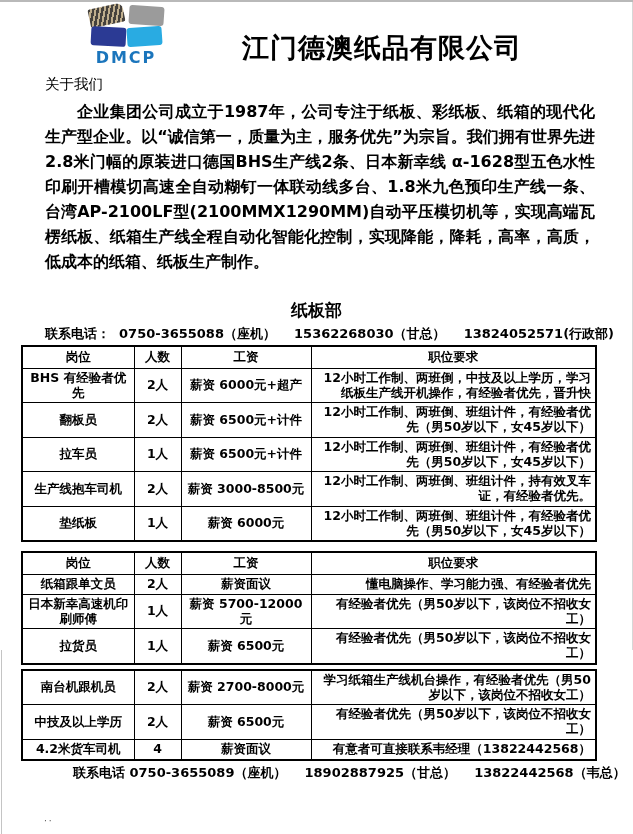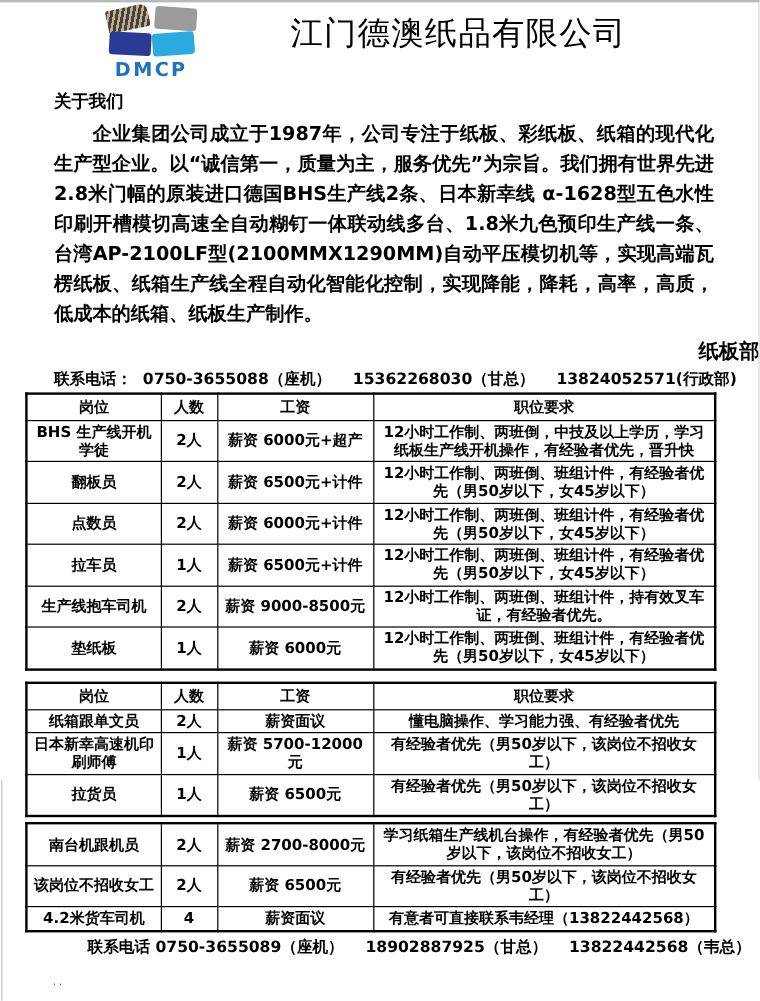--- a/index.html
+++ b/index.html
@@ -18,40 +18,40 @@
   .logo-grid { width:78px; height:42px; margin:0 auto; position:relative; }
   .sq { position:absolute; width:35px; height:19px; border-radius:3px; }
   .sq.tl { left:2px; top:1px;
     background:repeating-linear-gradient(112deg,#45413c 0 2.5px,#bfae8d 2.5px 4.5px);
     transform:rotate(-12deg); border-radius:2px 6px 2px 2px; }
   .sq.tr { right:1px; top:1px; background:#9b9b9b; transform:rotate(4deg); }
   .sq.bl { left:4px; top:22px; background:#2b3a94; transform:rotate(3deg); }
   .sq.br { right:3px; top:22px; background:#29abe2; transform:rotate(-4deg); }
   .logo-text { color:#1b75bc; font-weight:700; font-size:16px; letter-spacing:2px; margin-top:1px; }
   .titles { flex:1; text-align:center; padding-right:55px; }
-  .company-title { font-size:27px; font-weight:400; letter-spacing:1px; padding-top:5px; white-space:nowrap; }
+  .company-title { font-size:27px; font-weight:700; letter-spacing:1px; padding-top:5px; white-space:nowrap;margin-top:20px; }
   .doc-title { font-size:18px; font-weight:700; letter-spacing:7px; margin-top:7px; margin-right:25px; }
 
   
-  .about-heading { margin:8px 0 0 45px; font-weight:700; font-size:14.5px; }
+  .about-heading { margin:8px 0 0 45px; font-weight:400; font-size:14.5px; }
   .about-para { margin:5px 38px 0 45px; font-size:16px; font-weight:700;
     line-height:25px; text-align:justify; text-indent:2em; }
 
   
-  .section-title { text-align:right; font-size:17px; font-weight:700; margin-top:7px; }
+  .section-title { text-align:center; font-size:17px; font-weight:700; margin-top:25px; }
   .contact-line { margin:3px 0 2px 45px; font-weight:700; font-size:13px; white-space:pre-wrap; }
   .contact-bottom { margin:3px 0 0 73px; font-weight:700; font-size:13px; white-space:pre-wrap; }
 
   table { border-collapse:collapse; margin-left:21px; width:574px; table-layout:fixed;
     border:2px solid #000; }
   th,td { border:1px solid #000; font-weight:700; font-size:12.5px; line-height:1.18;
     padding:2px 4px; overflow:hidden; }
   th { text-align:center; padding:3px 2px; }
   td.c { text-align:center; }
-  td.req { text-align:center; }
+  td.req { text-align:right; }
   .tbl-carton-top { margin-top:9px; }
   .page-gap { height:4px; }
   .artifact { position:absolute; left:44px; bottom:8px; font-size:9px; color:#555; letter-spacing:2px; }
 </style>
 </head>
 <body>
 
 <div class="page">
   <div class="edge-right"></div>
   <div class="edge-left"></div>
@@ -88,51 +88,45 @@
       <tr>
         <th>岗位</th>
         <th>人数</th>
         <th>工资</th>
         <th>职位要求</th>
       </tr>
     </thead>
     <tbody>
 
         <tr>
-          <td class="c">BHS 生产线开机学徒</td>
+          <td class="c">BHS 有经验者优先</td>
           <td class="c">2人</td>
           <td class="c">薪资 6000元+超产</td>
           <td class="req">12小时工作制、两班倒，中技及以上学历，学习纸板生产线开机操作，有经验者优先，晋升快</td>
         </tr>
 
         <tr>
           <td class="c">翻板员</td>
           <td class="c">2人</td>
           <td class="c">薪资 6500元+计件</td>
           <td class="req">12小时工作制、两班倒、班组计件，有经验者优先（男50岁以下，女45岁以下）</td>
         </tr>
 
-        <tr>
-          <td class="c">点数员</td>
-          <td class="c">2人</td>
-          <td class="c">薪资 6000元+计件</td>
-          <td class="req">12小时工作制、两班倒、班组计件，有经验者优先（男50岁以下，女45岁以下）</td>
-        </tr>
 
         <tr>
           <td class="c">拉车员</td>
           <td class="c">1人</td>
           <td class="c">薪资 6500元+计件</td>
           <td class="req">12小时工作制、两班倒、班组计件，有经验者优先（男50岁以下，女45岁以下）</td>
         </tr>
 
         <tr>
           <td class="c">生产线抱车司机</td>
           <td class="c">2人</td>
-          <td class="c">薪资 9000-8500元</td>
+          <td class="c">薪资 3000-8500元</td>
           <td class="req">12小时工作制、两班倒、班组计件，持有效叉车证，有经验者优先。</td>
         </tr>
 
         <tr>
           <td class="c">垫纸板</td>
           <td class="c">1人</td>
           <td class="c">薪资 6000元</td>
           <td class="req">12小时工作制、两班倒、班组计件，有经验者优先（男50岁以下，女45岁以下）</td>
         </tr>
       </tbody>
@@ -191,21 +185,21 @@
     <tbody>
 
         <tr>
           <td class="c">南台机跟机员</td>
           <td class="c">2人</td>
           <td class="c">薪资 2700-8000元</td>
           <td class="req">学习纸箱生产线机台操作，有经验者优先（男50岁以下，该岗位不招收女工）</td>
         </tr>
 
         <tr>
-          <td class="c">该岗位不招收女工</td>
+          <td class="c">中技及以上学历</td>
           <td class="c">2人</td>
           <td class="c">薪资 6500元</td>
           <td class="req">有经验者优先（男50岁以下，该岗位不招收女工）</td>
         </tr>
 
 
         <tr>
           <td class="c">4.2米货车司机</td>
           <td class="c">4</td>
           <td class="c">薪资面议</td>

